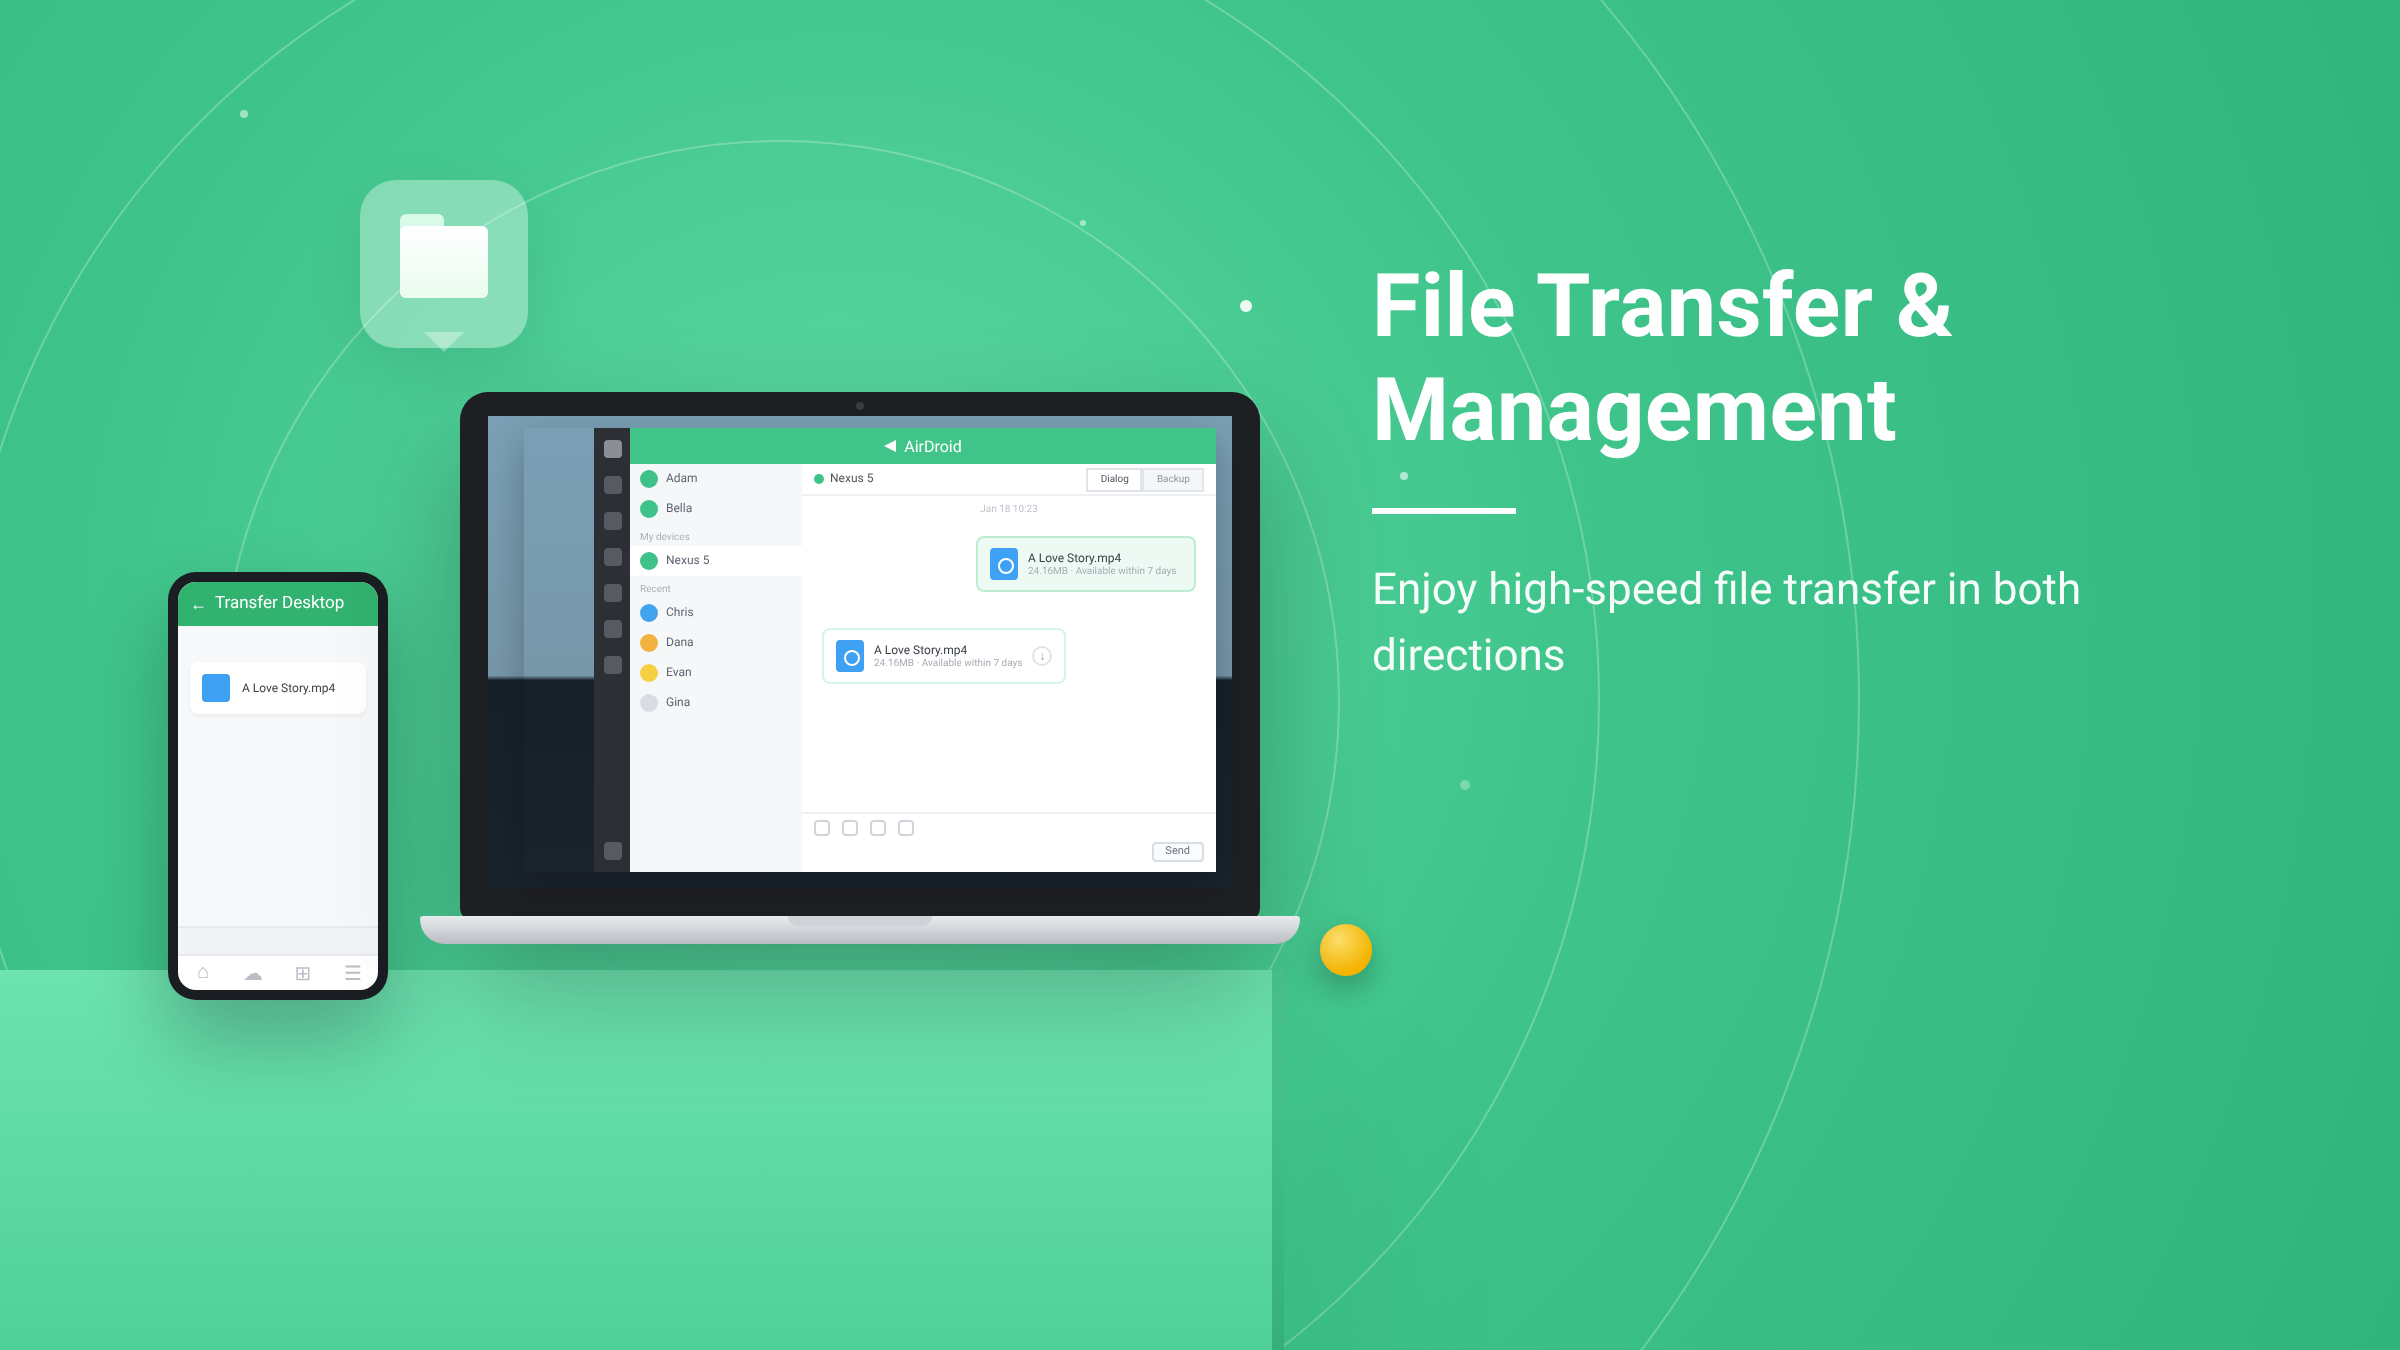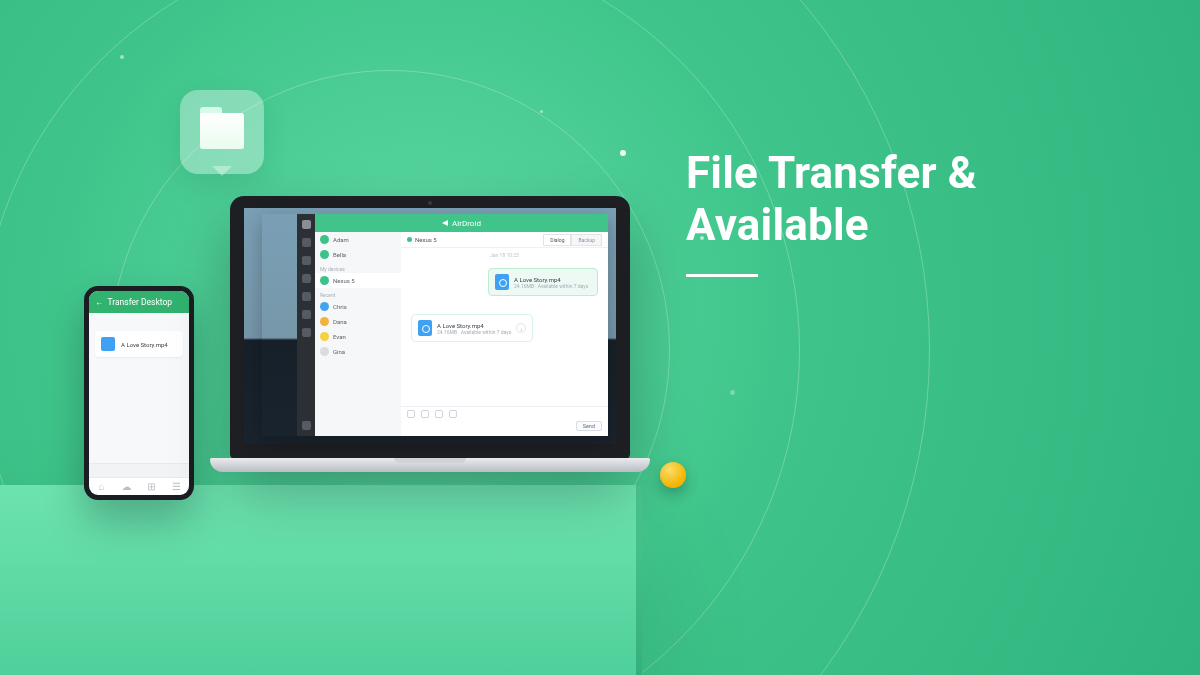--- a/index.html
+++ b/index.html
@@ -60,21 +60,21 @@
     background: linear-gradient(180deg,#fff,#e9fcef); border-radius:3px;
   }
   
   .ball {
     position:absolute; left:660px; top:462px; width:26px; height:26px;
     border-radius:50%;
     background: radial-gradient(circle at 35% 30%, #ffe36b, #f6b400 70%);
     box-shadow: 0 6px 14px rgba(0,0,0,.25);
   }
   
-  .copy { position:absolute; left:686px; top:148px; right:60px; color:#fff; }
+  .copy { position:absolute; left:686px; top:128px; right:60px; color:#fff; }
   .copy h1 { font-size:44px; font-weight:700; line-height:1.18; letter-spacing:.2px; }
   .copy .rule { width:72px; height:3px; background:#fff; margin:22px 0 22px; }
   .copy p { font-size:22px; font-weight:400; color:rgba(255,255,255,.95); line-height:1.5; }
   
   .phone {
     position:absolute; left:84px; top:286px; width:110px; height:214px;
     background:#1a1d22; border-radius:14px; padding:5px;
     box-shadow: 0 20px 40px rgba(0,0,0,.25);
   }
   .phone-screen { width:100%; height:100%; background:#fff; border-radius:9px; overflow:hidden; display:flex; flex-direction:column; }
@@ -192,23 +192,24 @@
 
 <div class="bubble">
   <span class="folder-glyph"></span>
 </div>
 
 <div class="ball"></div>
 
 <div class="copy">
   <h1>
     <span>File Transfer &amp;</span><br>
-    <span>Available</span>
+    <span>Management</span>
   </h1>
   <div class="rule"></div>
+  <p>Enjoy high-speed file transfer in both directions</p>
 </div>
 
 <div class="phone">
   <div class="phone-screen">
     <div class="phone-top">
       <span>←</span>
       <span>Transfer Desktop</span>
     </div>
     <div class="phone-body">
       <div class="phone-card">

